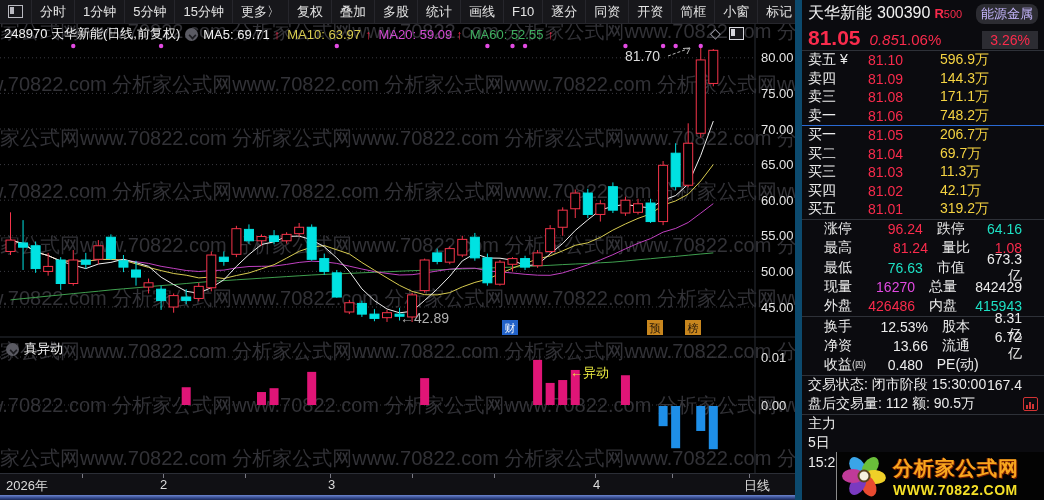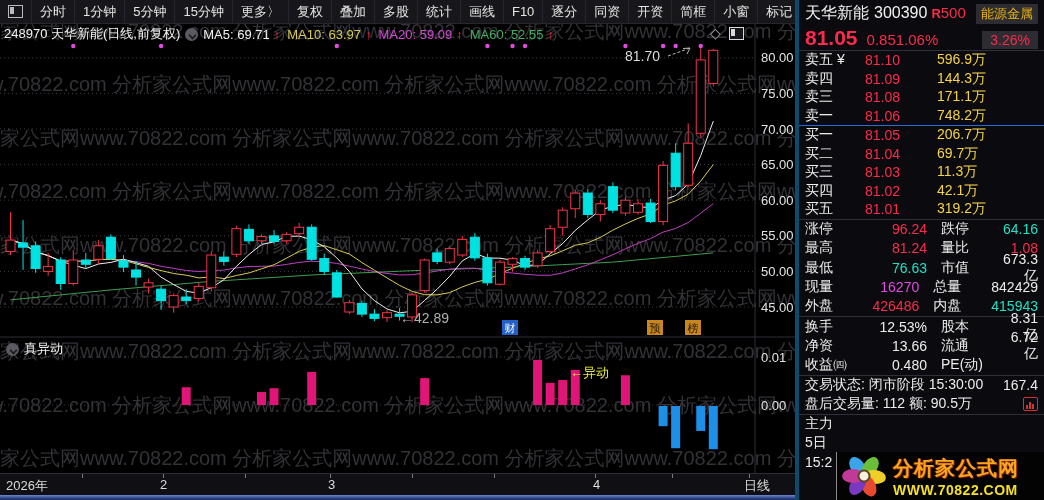--- a/index.html
+++ b/index.html
@@ -29,40 +29,40 @@
   .ind-label{position:absolute;left:6px;top:340px;display:flex;align-items:center;font-size:13px;z-index:20;}
   
   .time-axis{position:absolute;left:0;top:473px;width:795px;height:22px;background:#101014;
              border-top:1px solid #2b2e36;font-size:13px;color:#dcdcdc;z-index:20;}
   .ta-label{position:absolute;top:3px;}
   .ta-tick{position:absolute;top:0;width:1px;height:4px;background:#7a7a84;}
   .bottom-strip{position:absolute;left:0;top:495px;width:836px;height:5px;z-index:21;
                 background:linear-gradient(#6d86cf,#33488c 60%,#1c2a55);}
   
   .rp{position:absolute;left:795px;top:0;width:249px;height:500px;background:#0b0b0f;
-      border-left:4px solid #0c4a6e;font-size:14px;z-index:30;box-sizing:border-box;}
+      border-left:7px solid #0c4a6e;font-size:14px;z-index:30;box-sizing:border-box;}
   .rp-head{padding:3px 6px 0 6px;}
   .rp-nameline{display:flex;align-items:baseline;}
   .rp-name{font-size:16px;color:#f2f2f2;}
   .rp-code{font-size:16px;color:#f2f2f2;margin-left:5px;}
   .rp-r{color:#fa2b4c;font-weight:bold;font-size:13px;margin-left:4px;}
-  .rp-500{color:#fa2b4c;font-size:15px;}
-  .rp-chip{margin-left:auto;background:#2c2c32;color:#eab308;font-size:13px;padding:1px 5px;}
+  .rp-500{color:#fa2b4c;font-size:11px;}
+  .rp-chip{margin-left:auto;background:#2c2c32;color:#c4b5fd;font-size:13px;padding:1px 5px;border-radius:8px;}
   .rp-priceline{display:flex;align-items:baseline;margin-top:2px;}
   .rp-price{font-size:21px;font-weight:bold;color:#fa2b4c;}
-  .rp-chg{font-size:15px;color:#fa2b4c;margin-left:9px;}
+  .rp-chg{font-size:15px;color:#fa2b4c;margin-left:9px;font-style:italic;}
   .rp-chgpct{font-size:15px;color:#fa2b4c;}
   .rp-chip2{margin-left:auto;background:#2c2c32;color:#fa2b4c;font-size:14px;padding:1px 8px;}
   .rp-div{border-top:1px solid #2e3138;margin:0;}
   .rp-div-blue{border-top:1px solid #2a6ad4;}
   .ob-row{display:flex;align-items:center;height:18.5px;padding:0 6px;}
   .ob-l{width:52px;color:#ececec;}
   .ob-p{width:72px;color:#fa2b4c;padding-left:8px;}
   .ob-v{flex:1;color:#f5d342;}
-  .st-row{display:flex;align-items:center;height:19.3px;padding:0 6px;}
+  .st-row{display:flex;align-items:center;height:19.3px;padding:0 22px;}
   .st-l1{width:52px;color:#ececec;}
   .st-v1{width:70px;text-align:right;}
   .st-l2{width:62px;padding-left:14px;color:#ececec;}
   .st-v2{flex:1;text-align:right;}
   .status-row{display:flex;align-items:center;height:19px;padding:0 6px;color:#ececec;}
   .chart-mini-icon{margin-left:auto;width:13px;height:12px;border:1px solid #d23434;border-radius:2px;
                    position:relative;}
   .chart-mini-icon i{position:absolute;bottom:1px;width:2px;background:#d23434;}
   .clip-row{display:flex;align-items:center;height:19px;padding:0 6px;color:#ececec;}
   

